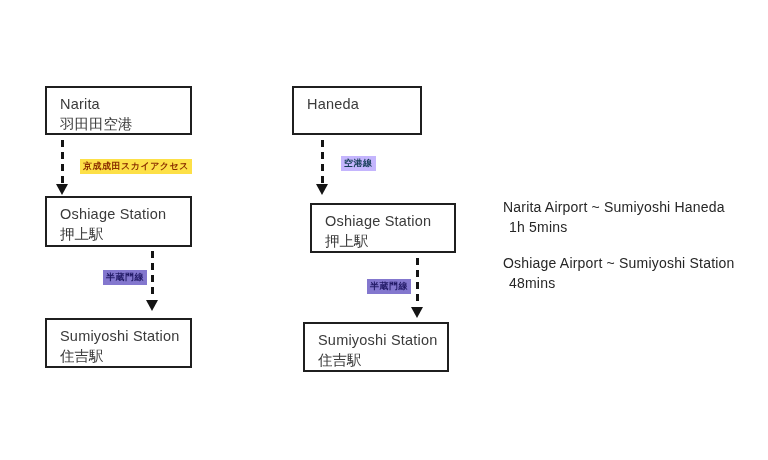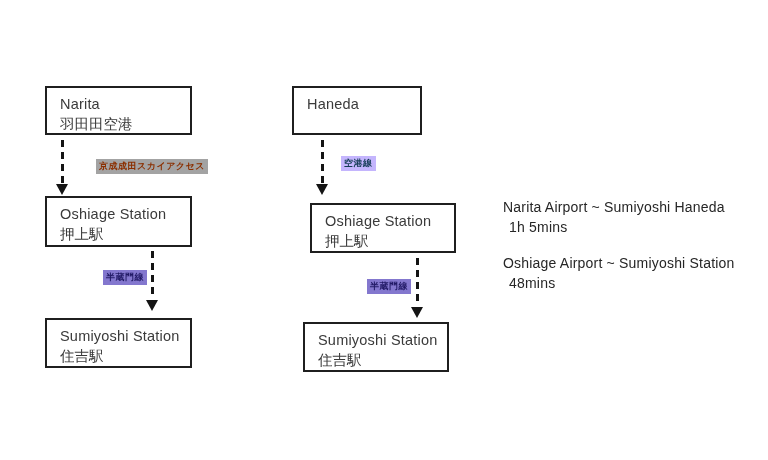--- a/index.html
+++ b/index.html
@@ -43,21 +43,21 @@
   <div class="box" style="left:45px;top:86px;width:147px;height:49px">
     <div class="en">Narita</div>
     <div class="ja">羽田田空港</div>
   </div>
 
   <div class="arrow" style="left:54px;top:140px">
     <div class="dash" style="height:43px"></div>
     <div class="head"></div>
   </div>
 
-  <span class="line-label" style="left: 80px; top: 159px; background-color: #a3a3a3; color: rgb(139, 47, 0); margin-left: 16px;">京成成田スカイアクセス</span>
+  <span class="line-label" style="left: 80px; top: 159px; background-color: #fde047; color: rgb(139, 47, 0);">京成成田スカイアクセス</span>
 
   <div class="box" style="left:45px;top:196px;width:147px;height:51px">
     <div class="en">Oshiage Station</div>
     <div class="ja">押上駅</div>
   </div>
 
   <div class="arrow" style="left:144px;top:251px">
     <div class="dash" style="height:48px"></div>
     <div class="head"></div>
   </div>

